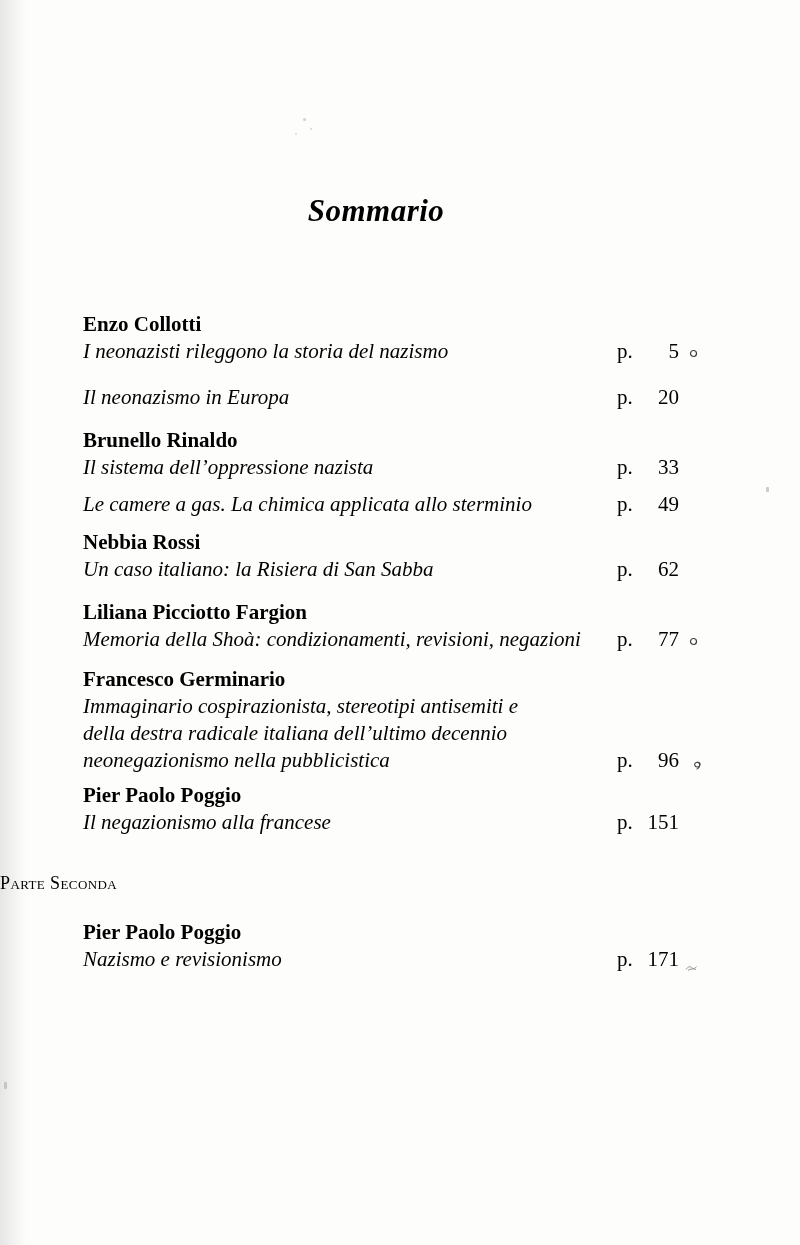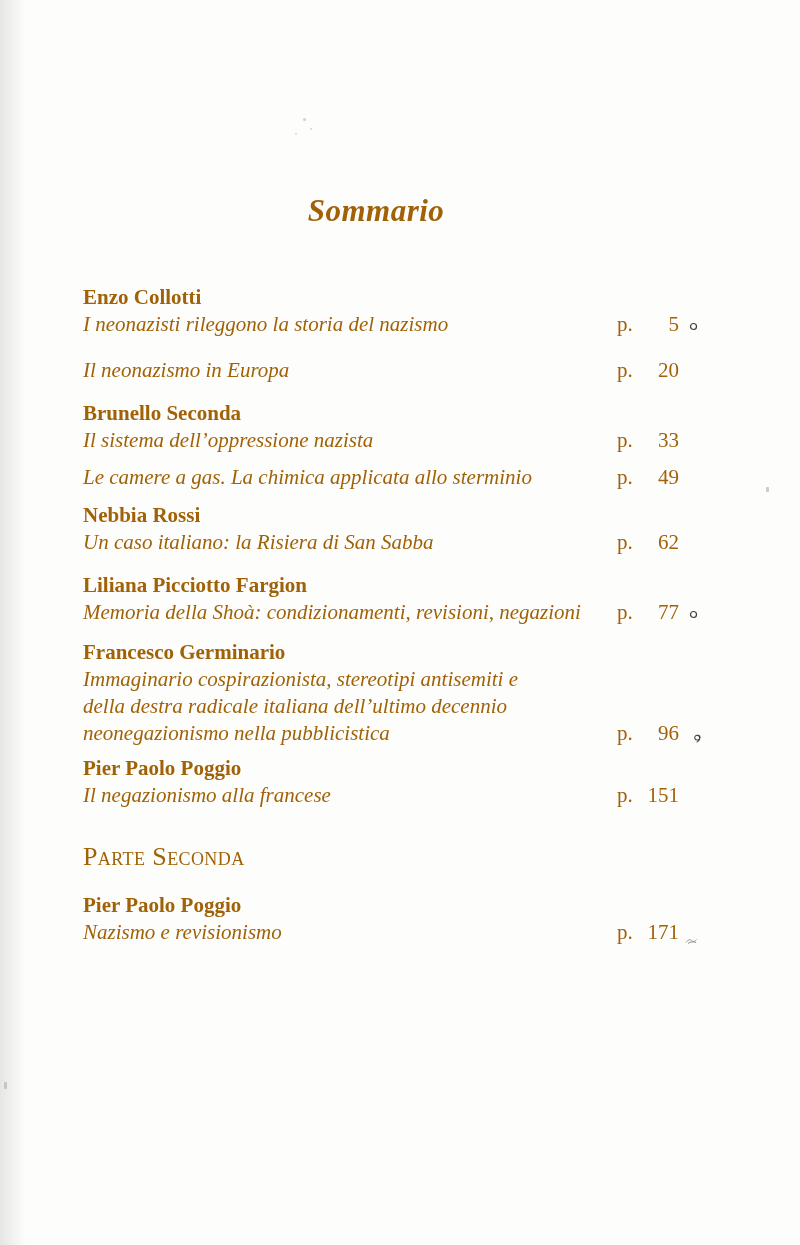--- a/index.html
+++ b/index.html
@@ -4,21 +4,21 @@
 <style>
   html, body { margin: 0; padding: 0; background: #e9e9e9; }
   .page {
     position: relative;
     width: 800px;
     height: 1245px;
     margin: 0 auto;
     background: #fdfdfc;
     overflow: hidden;
     font-family: "Liberation Serif", "DejaVu Serif", serif;
-    color: #a16207;
+    color: #000000;
   }
   
   .shade-left {
     position: absolute;
     left: 0; top: 0; bottom: 0;
     width: 26px;
     background: linear-gradient(to right, rgba(110,110,110,0.16), rgba(110,110,110,0));
     pointer-events: none;
   }
   .title {
@@ -28,21 +28,21 @@
     width: 100%;
     text-align: center;
     transform: translateX(-24px);
     font-size: 31px;
     font-weight: bold;
     font-style: italic;
     letter-spacing: 0.5px;
   }
   .toc {
     position: absolute;
-    top: 284px;
+    top: 311px;
     left: 0;
     width: 664px;
   }
   .entry {
     position: relative;
     margin-left: 83px;
     width: 596px;
     font-size: 21px;
     line-height: 27px;
   }
@@ -64,24 +64,23 @@
   .mark.scribble { bottom: 2px; margin-left: 12px; }
   .mark.scribble-light { bottom: 0px; margin-left: 5px; opacity: 0.75; }
   .mb-19 { margin-bottom: 19px; }
   .mb-16 { margin-bottom: 16px; }
   .mb-13 { margin-bottom: 13px; }
   .mb-11 { margin-bottom: 11px; }
   .mb-10 { margin-bottom: 10px; }
   .mb-34 { margin-bottom: 34px; }
   .mb-2  { margin-bottom: 8px; }
   .section-heading {
-    margin-left: 83px;
     margin-bottom: 22px;
     font-variant: small-caps;
-    font-size: 26px;
+    font-size: 18px;
     line-height: 27px;
     letter-spacing: 0.4px;
   }
   .speck { position: absolute; background: #9a9a9a; border-radius: 50%; pointer-events: none; }
   .speck.s1 { left: 303px; top: 118px; width: 3px; height: 3px; opacity: .45; }
   .speck.s2 { left: 310px; top: 128px; width: 2px; height: 2px; opacity: .4; }
   .speck.s3 { left: 295px; top: 133px; width: 2px; height: 2px; opacity: .35; }
   .speck.s4 { left: 766px; top: 487px; width: 3px; height: 5px; opacity: .5; border-radius: 1px; }
   .speck.s5 { left: 4px;  top: 1082px; width: 3px; height: 7px; opacity: .45; border-radius: 1px; }
 </style>
@@ -117,21 +116,21 @@
 
     <div class="entry mb-16">
       <div class="work">Il neonazismo in Europa</div>
       <div class="pageref">
         <span>p.</span>
         <span>20</span>
       </div>
     </div>
 
     <div class="entry mb-10">
-      <div class="author">Brunello Seconda</div>
+      <div class="author">Brunello Rinaldo</div>
       <div class="work">Il sistema dell’oppressione nazista</div>
       <div class="pageref">
         <span>p.</span>
         <span>33</span>
       </div>
     </div>
 
     <div class="entry mb-11">
       <div class="work">Le camere a gas. La chimica applicata allo sterminio</div>
       <div class="pageref">

